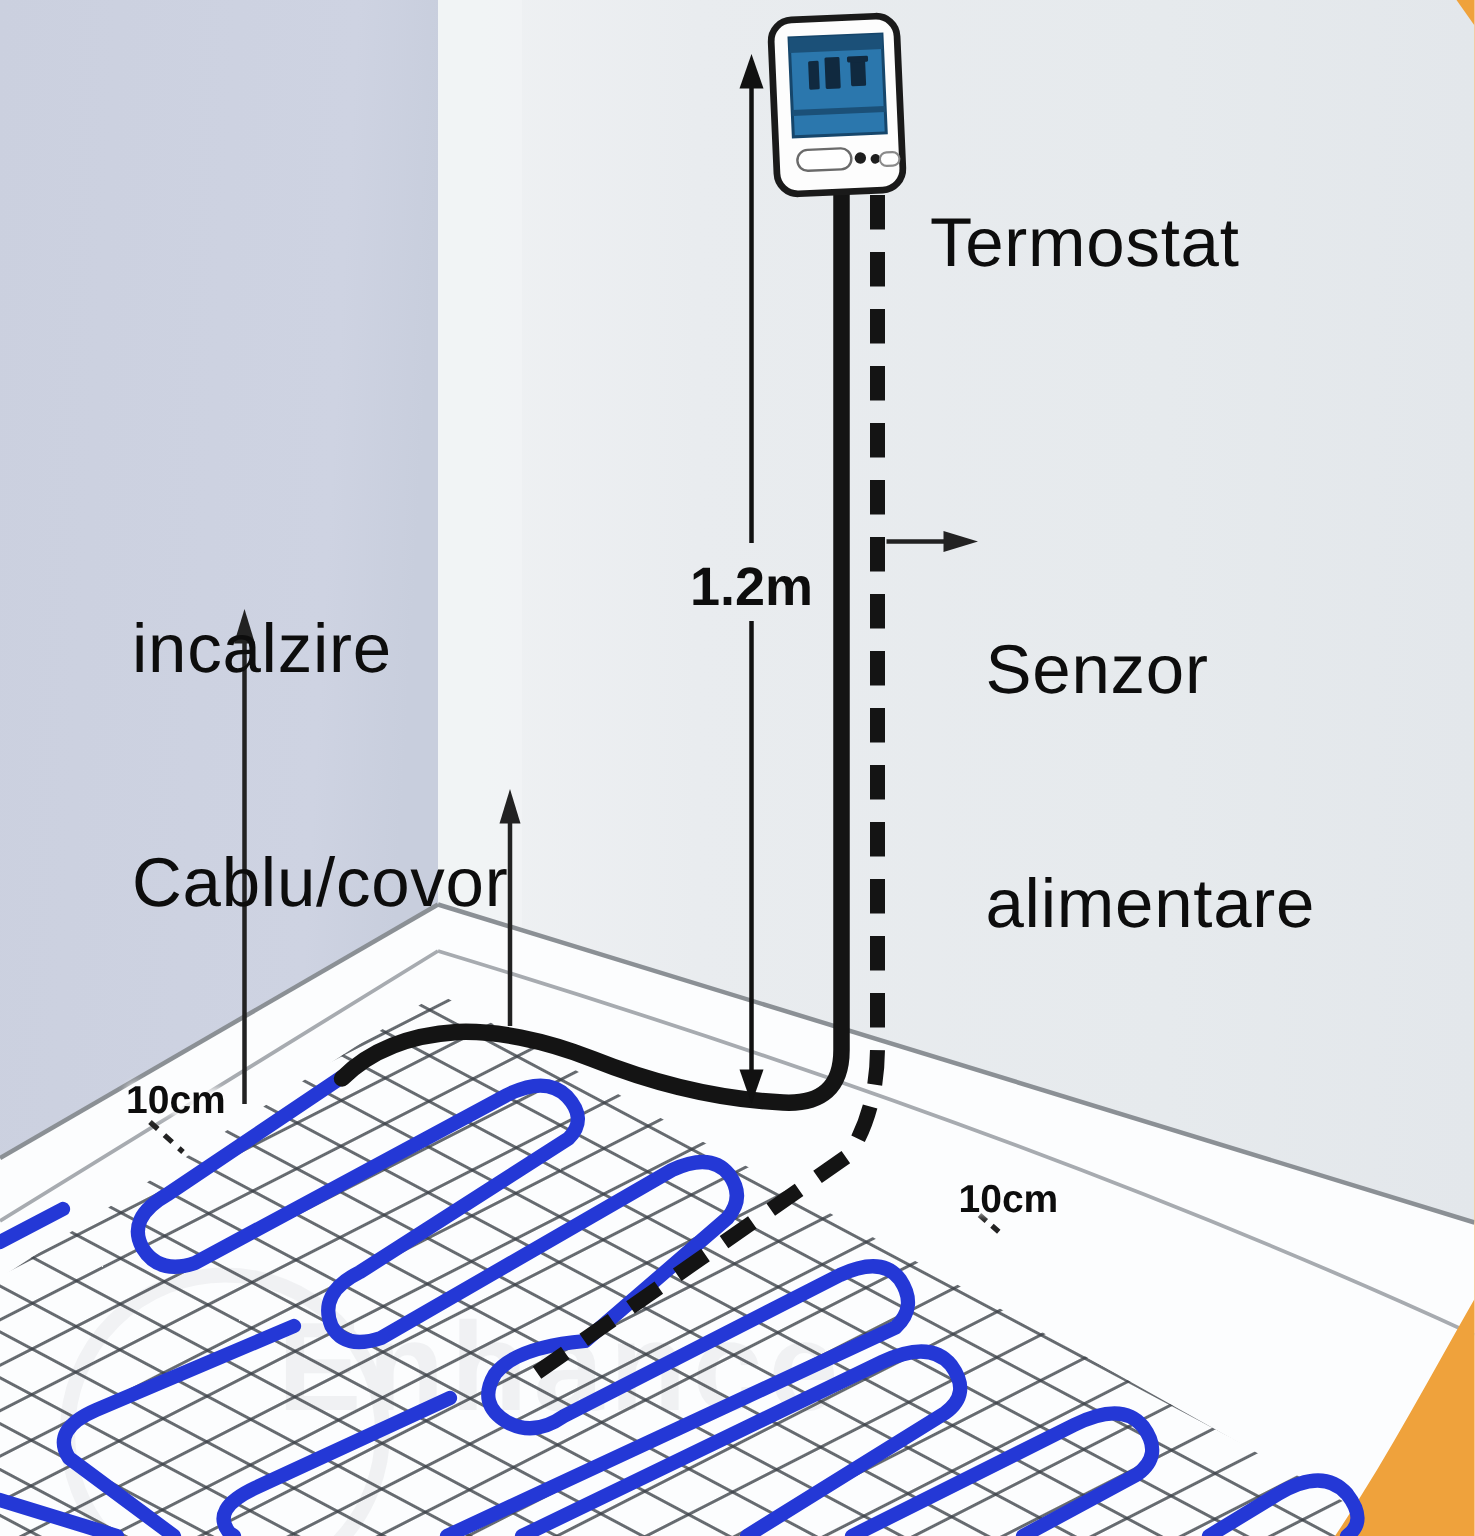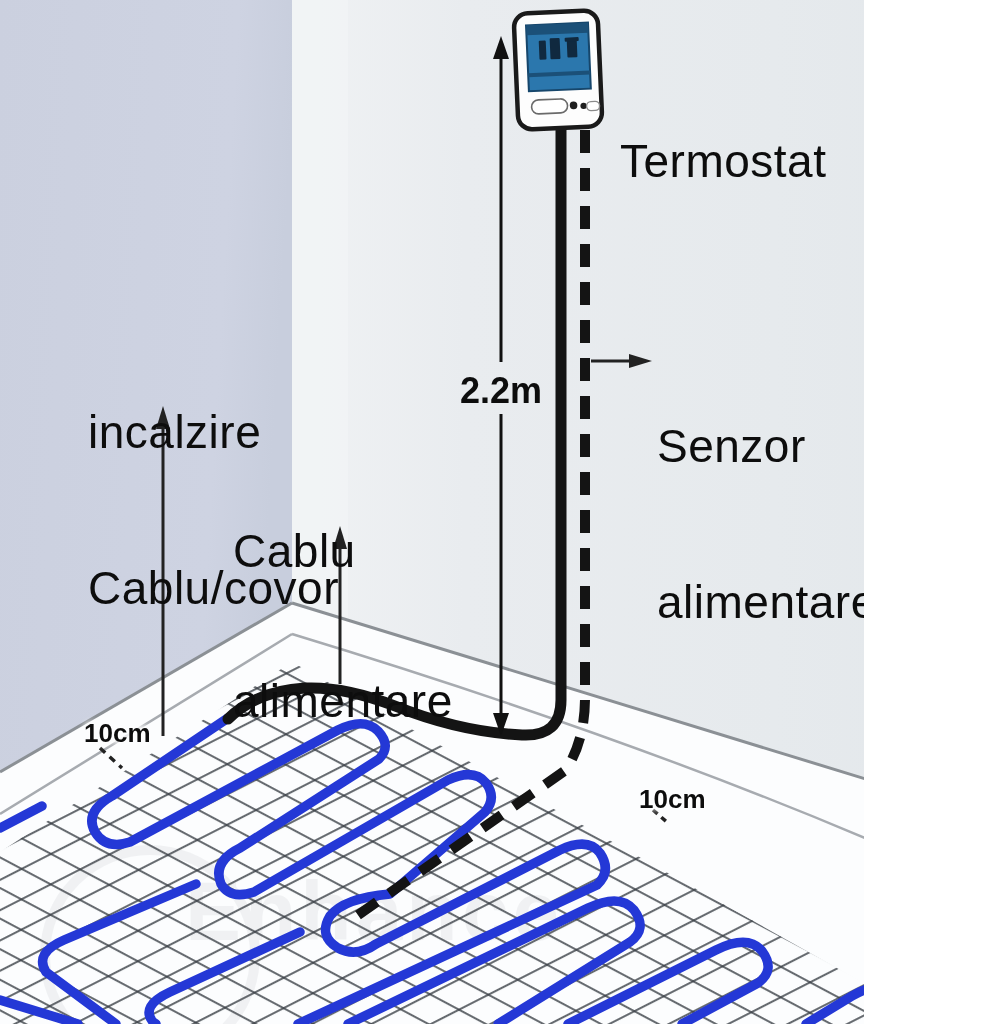--- a/index.html
+++ b/index.html
@@ -1,17 +1,17 @@
 <!DOCTYPE html>
 <html><head>
 <meta charset="utf-8">
 <style>
   html,body{margin:0;padding:0;background:#ffffff;}
   .stage{
-    position:relative;width:864px;height:1024px;overflow:hidden;
+    position:relative;width:983px;height:1024px;overflow:hidden;
     font-family:"Liberation Sans", sans-serif;background:#f97316;
   }
   .stage svg{position:absolute;left:0;top:0;}
   .lbl{position:absolute;color:#0d0d0d;line-height:52px;font-size:46px;letter-spacing:0.5px;white-space:pre;}
   .lbl .ln{display:block;}
   .dim{position:absolute;color:#0d0d0d;font-weight:700;}
   .halo{text-shadow:0 0 5px #fff,0 0 5px #fff,0 0 8px #fff,0 0 8px #fff;}
 </style>
 </head>
 <body>
@@ -124,29 +124,25 @@
 
   <div class="lbl" style="left:620px;top:31px;">
     <span class="ln">Termostat</span>
   </div>
 
   <div class="lbl" style="left:88px;top:302px;">
     <span class="ln">incalzire</span>
     <span class="ln">Cablu/covor</span>
   </div>
 
-  <div class="lbl" style="left:233px;top:426px;line-height:50px;">
-    <span class="ln">Cablu</span>
-    <span class="ln">alimentare</span>
-  </div>
 
   <div class="lbl" style="left:657px;top:316px;">
     <span class="ln">Senzor</span>
     <span class="ln">alimentare</span>
   </div>
 
-  <div class="dim" style="left:460px;top:370px;font-size:36px;">2.2m</div>
+  <div class="dim" style="left:460px;top:370px;font-size:36px;">1.2m</div>
 
   <div class="dim halo" style="left:84px;top:718px;font-size:26px;">10cm</div>
 
   <div class="dim halo" style="left:639px;top:784px;font-size:26px;">10cm</div>
 
 </div>
 
 </body></html>

